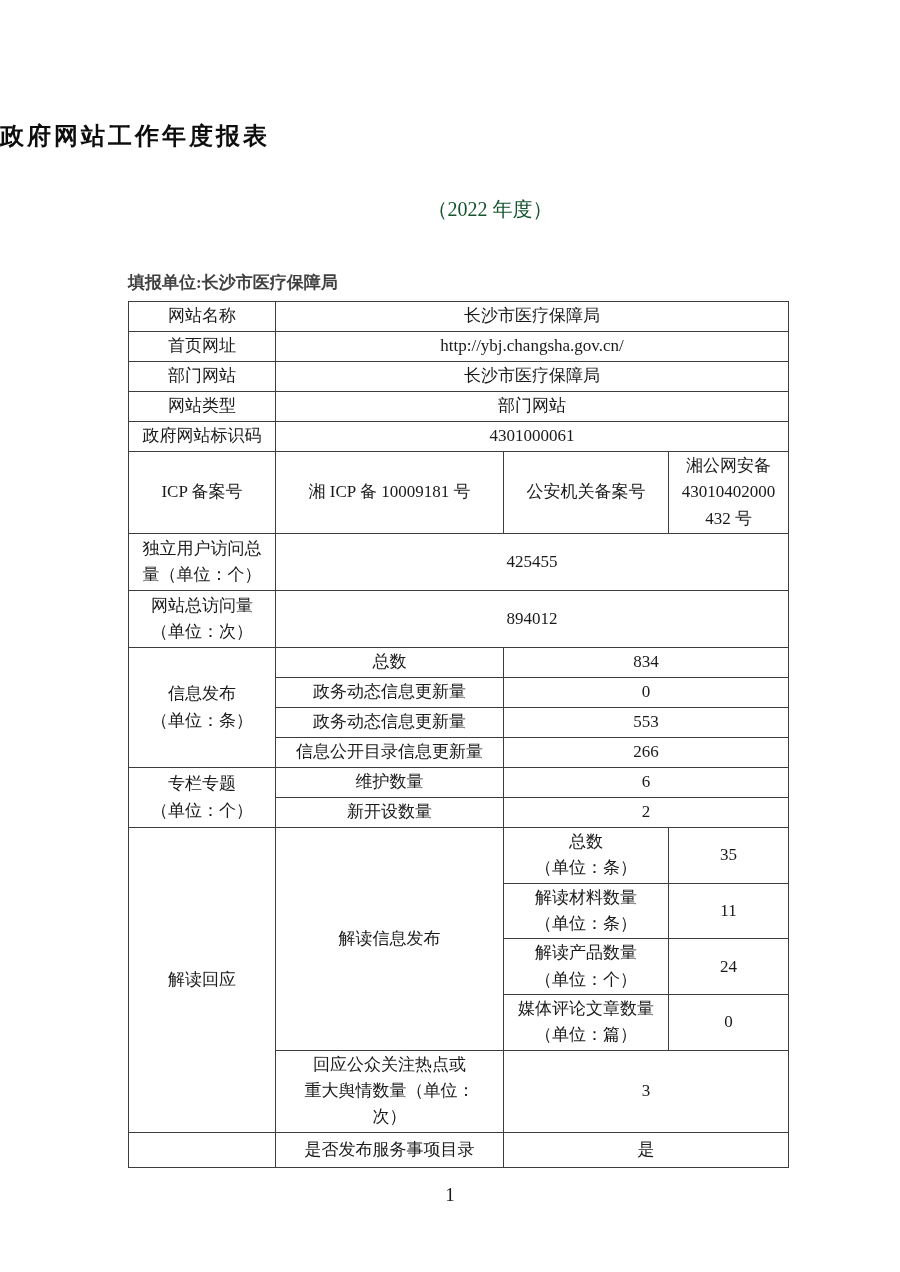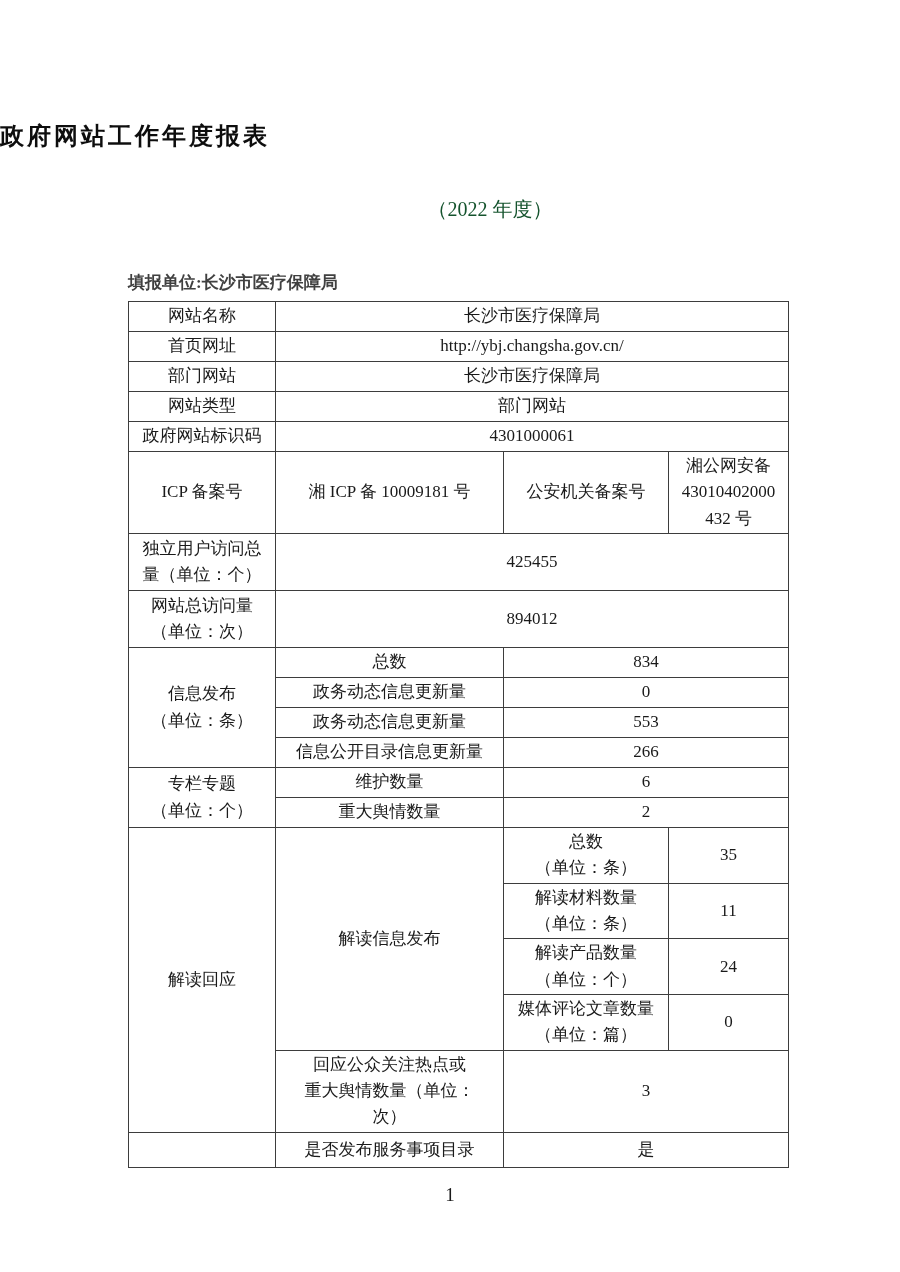--- a/index.html
+++ b/index.html
@@ -156,21 +156,21 @@
         <td colspan="2">266</td>
       </tr>
 
       <tr class="h30">
         <td rowspan="2">专栏专题
 （单位：个）</td>
         <td>维护数量</td>
         <td colspan="2">6</td>
       </tr>
       <tr class="h30">
-        <td>重大舆情数量</td>
+        <td>新开设数量</td>
         <td colspan="2">2</td>
       </tr>
 
       <tr class="h53">
         <td rowspan="5">解读回应</td>
         <td rowspan="4">解读信息发布</td>
         <td>总数
 （单位：条）</td>
         <td>35</td>
       </tr>

